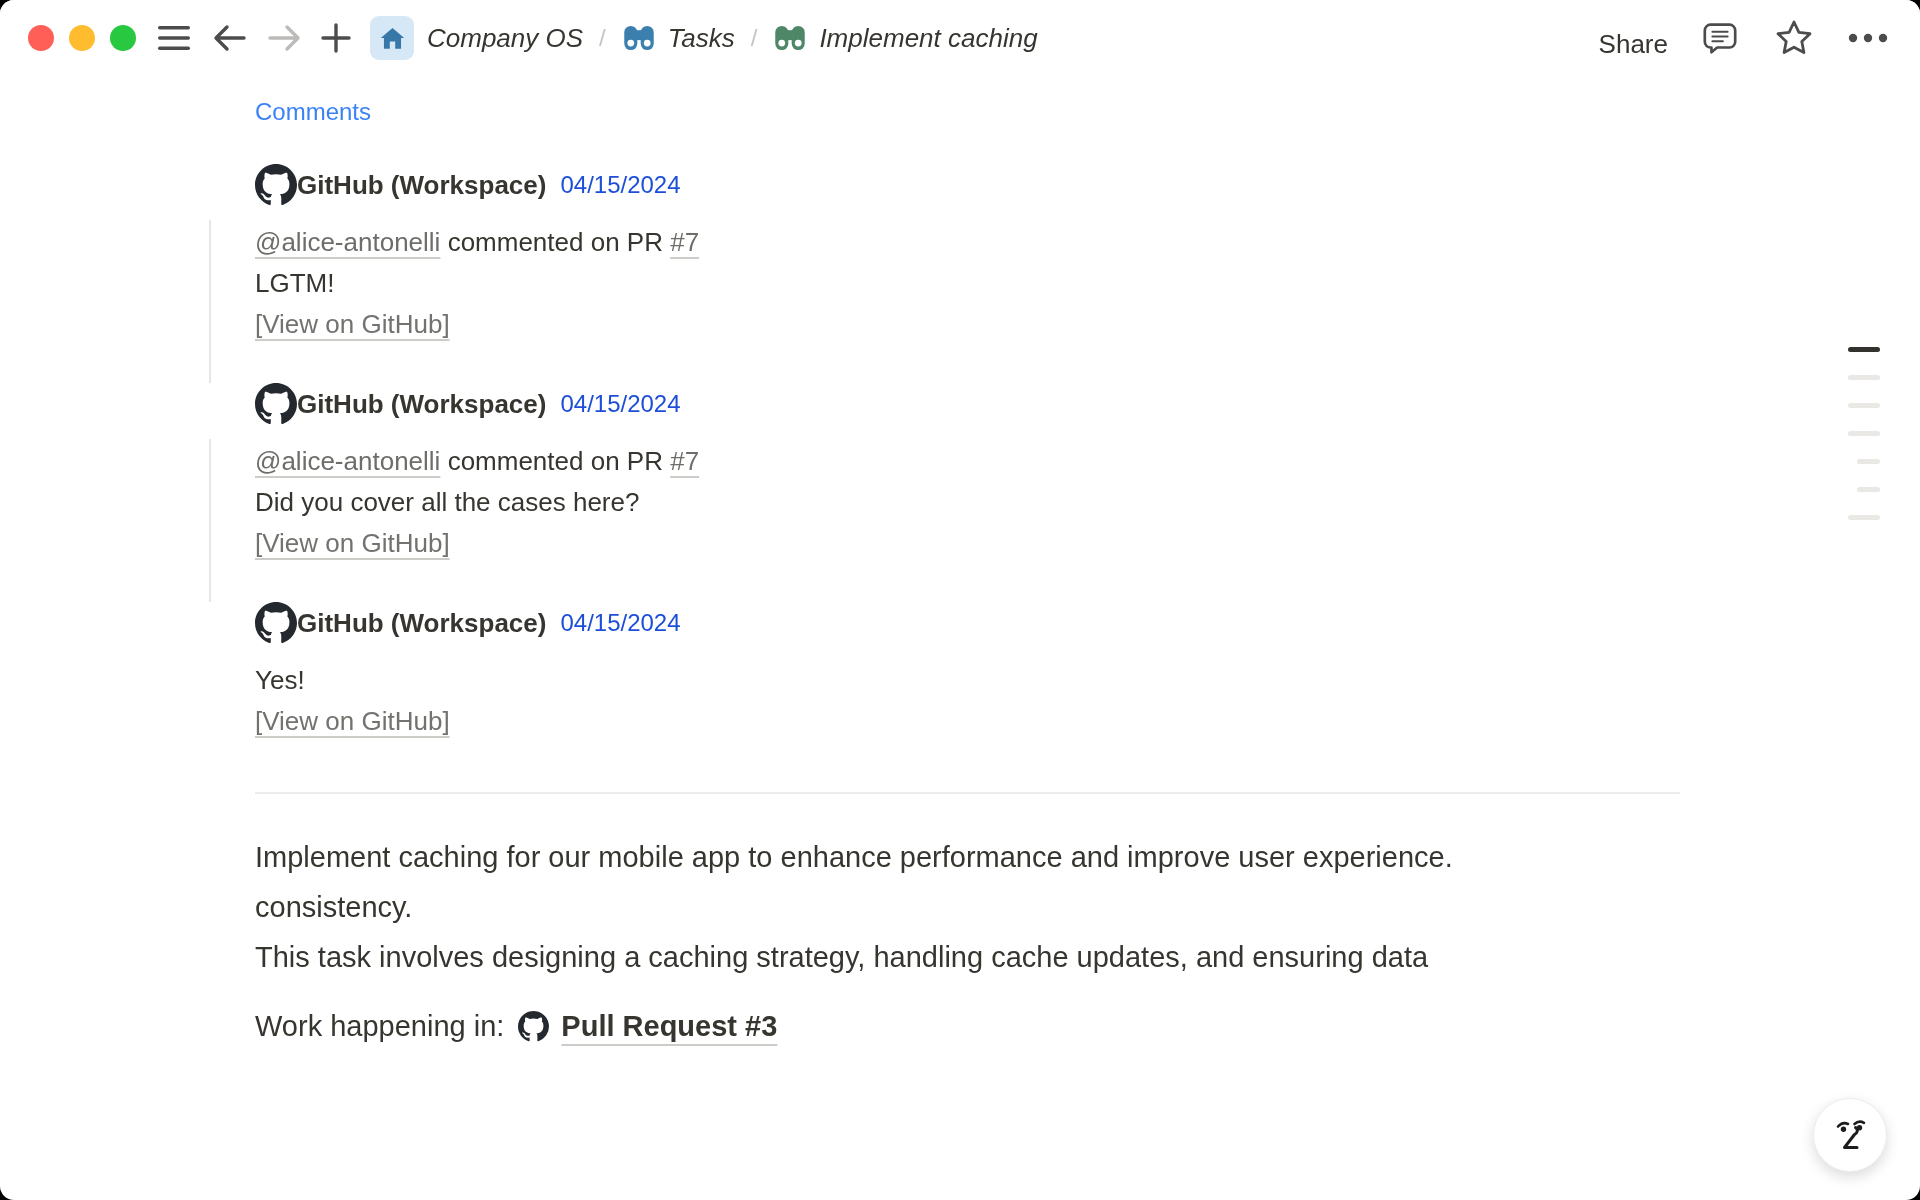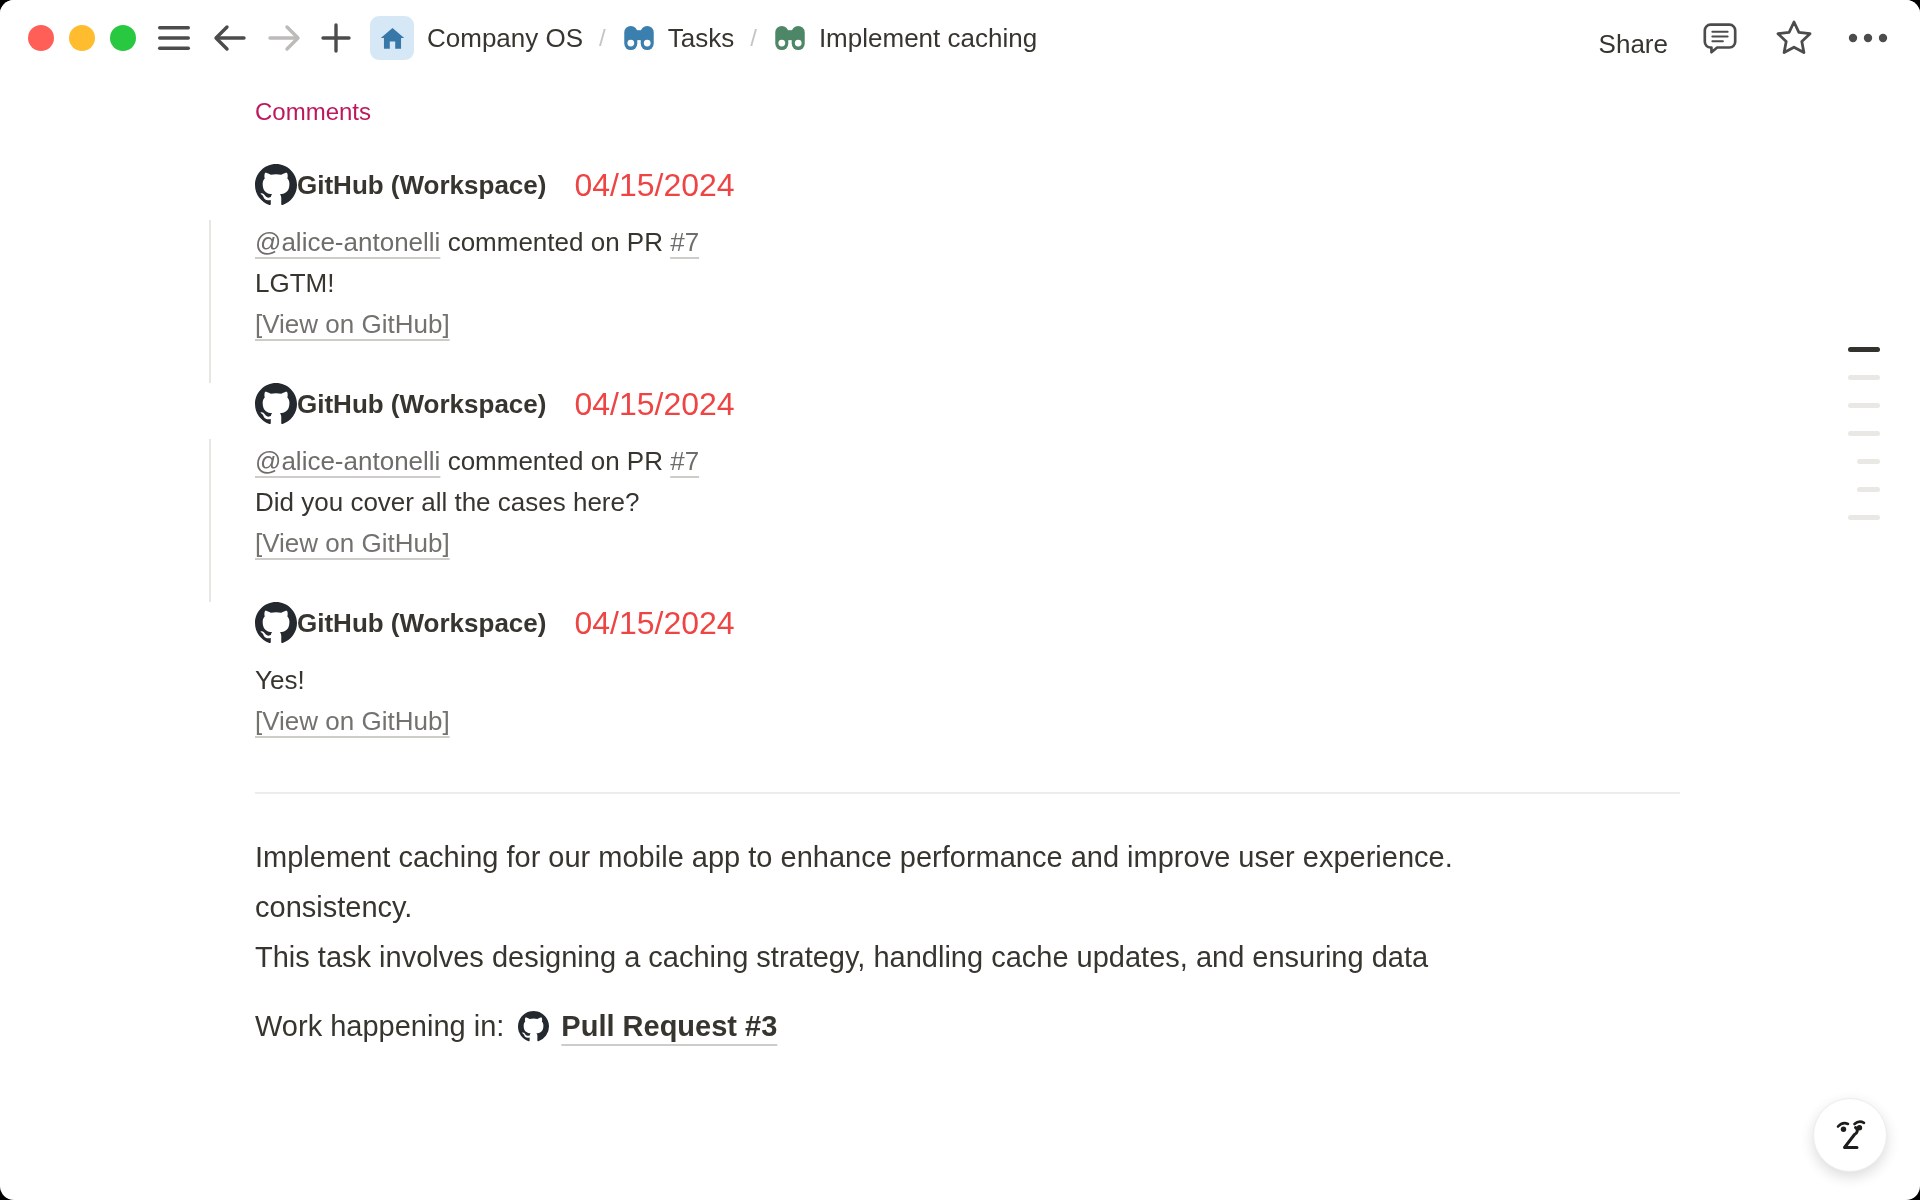--- a/index.html
+++ b/index.html
@@ -16,39 +16,39 @@
   .tl.red { background:#ff5f57; } .tl.yellow { background:#febc2e; } .tl.green { background:#28c840; }
   .tb-btn { background:none; border:none; display:flex; align-items:center; justify-content:center;
             width:40px; height:40px; cursor:pointer; }
   .tb-btn svg { display:block; }
   .hamburger { margin-left:18px; }
   .nav-back { margin-left:16px; }
   .nav-fwd  { margin-left:14px; }
   .new-tab  { margin-left:12px; }
   .crumbs { display:flex; align-items:center; margin-left:14px; }
   .crumb { display:flex; align-items:center; cursor:pointer; background:none; border:none;
-           font-family:inherit; font-size:26px; color:#37352f; }
+           font-family:inherit; font-size:26px; color:#37352f;font-style:italic; }
   .home-chip { width:44px; height:44px; border-radius:9px; background:#d6e8f6;
                display:flex; align-items:center; justify-content:center; margin-right:13px; }
   .crumb-icon { margin-right:12px; display:flex; }
   .crumb-sep { color:#c6c5c2; font-size:24px; margin:0 16px; }
   .topbar-right { margin-left:auto; display:flex; align-items:flex-end; }
   .share-btn { background:none; border:none; font-family:inherit; font-size:26px; color:#37352f; cursor:pointer; }
   .icon-btn { background:none; border:none; cursor:pointer; display:flex; align-items:center;
               justify-content:center; width:44px; height:44px; margin-left:30px; }
 
   
   .page { padding:22px 240px 0 255px; }
-  .comments-label { font-size:24px; color:#be185d; }
+  .comments-label { font-size:24px; color:#3b82f6; }
 
   .comment { margin-top:38px; }
   .comment-header { display:flex; align-items:center; }
   .avatar { width:42px; height:42px; flex:0 0 42px; }
   .author { font-size:26px; font-weight:700; color:#37352f; }
-  .cdate { font-size:32px; color:#ef4444; margin-left:28px; }
+  .cdate { font-size:24px; color:#1d4ed8; margin-left:14px; }
   .comment-body { position:relative; padding-top:16px;
                   font-size:26px; line-height:41px; color:#37352f; }
   .comment:not(:last-of-type) .comment-body::before {
     content:""; position:absolute; left:-46px; top:14px; bottom:-38px; width:2px; background:#e7e6e3;
   }
   .g-link { color:#6e6d69; text-decoration:underline; text-decoration-color:#cdccc9;
             text-decoration-thickness:1.5px; text-underline-offset:6px; cursor:pointer; }
   .view-link { display:inline-block; color:#73726e; text-decoration:underline;
                text-decoration-color:#cdccc9; text-decoration-thickness:1.5px;
                text-underline-offset:6px; cursor:pointer; }

